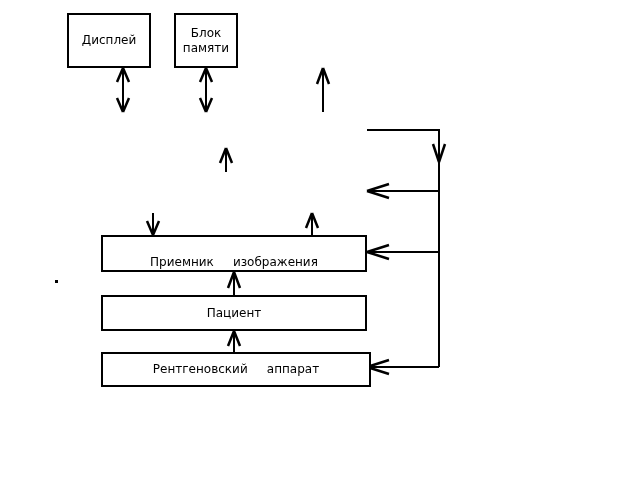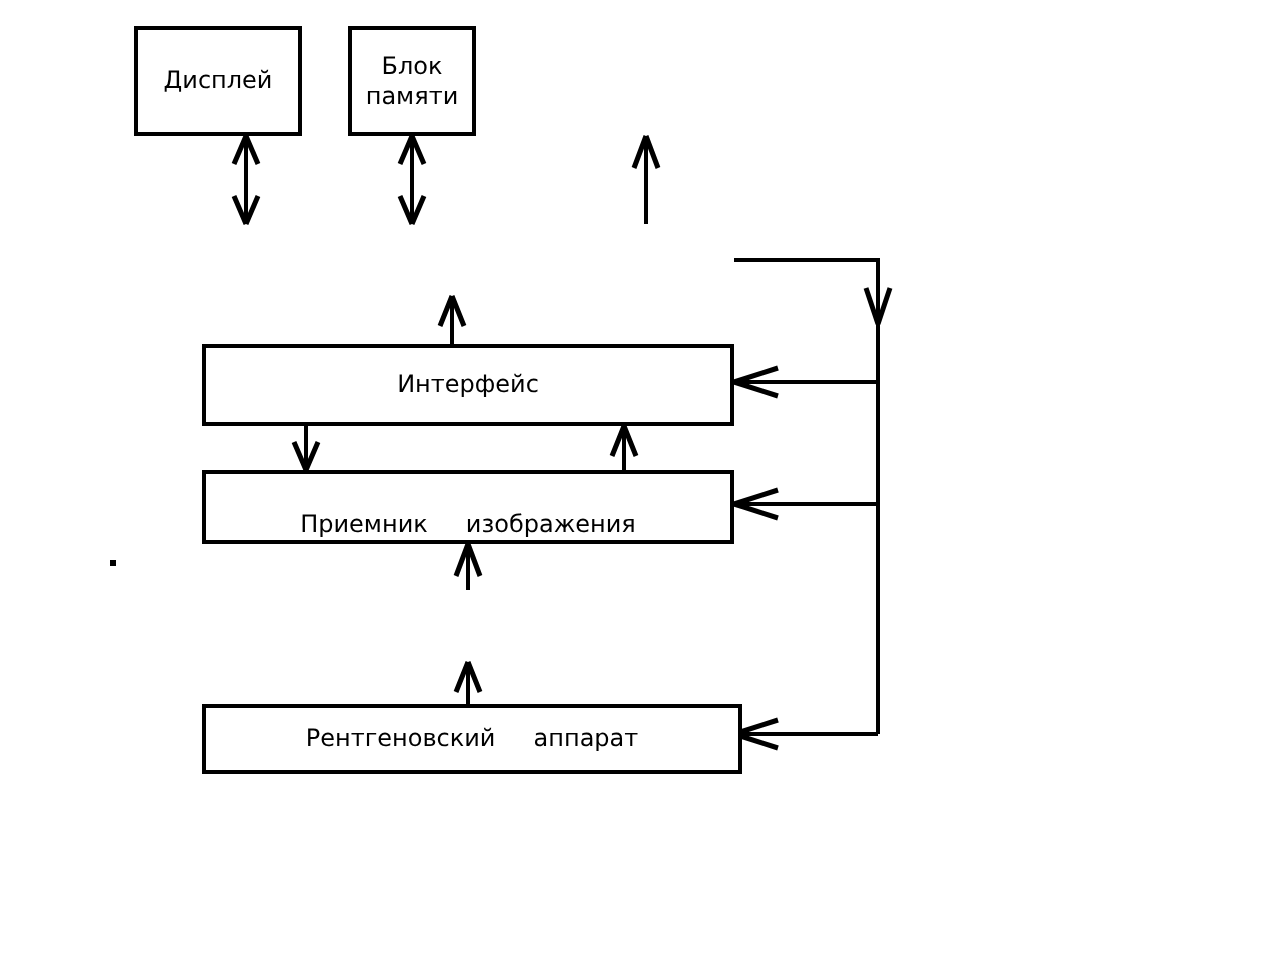--- a/index.html
+++ b/index.html
@@ -125,28 +125,28 @@
     <span class="box-label">Дисплей</span>
   </div>
 
   <div class="box" style="left:126px; top:13px; width:64px; height:55px;">
     <span class="box-label">Блок
 памяти</span>
   </div>
 
 
 
-  <div class="box" style="left:53px; top:172px; width:266px; height:41px;">
-    <span class="box-label">Интерфейс</span>
-  </div>
 
   <div class="box" style="left:53px; top:235px; width:266px; height:37px;align-items:flex-end;">
     <span class="box-label">Приемник     изображения</span>
   </div>
 
+  <div class="box" style="left:53px; top:295px; width:266px; height:36px;">
+    <span class="box-label">Пациент</span>
+  </div>
 
   <div class="box" style="left:53px; top:352px; width:270px; height:35px;align-items:center;">
     <span class="box-label">Рентгеновский     аппарат</span>
   </div>
 
   <div class="dot" style="left:7px; top:280px;"></div>
 
 </div>
 
 </body></html>

